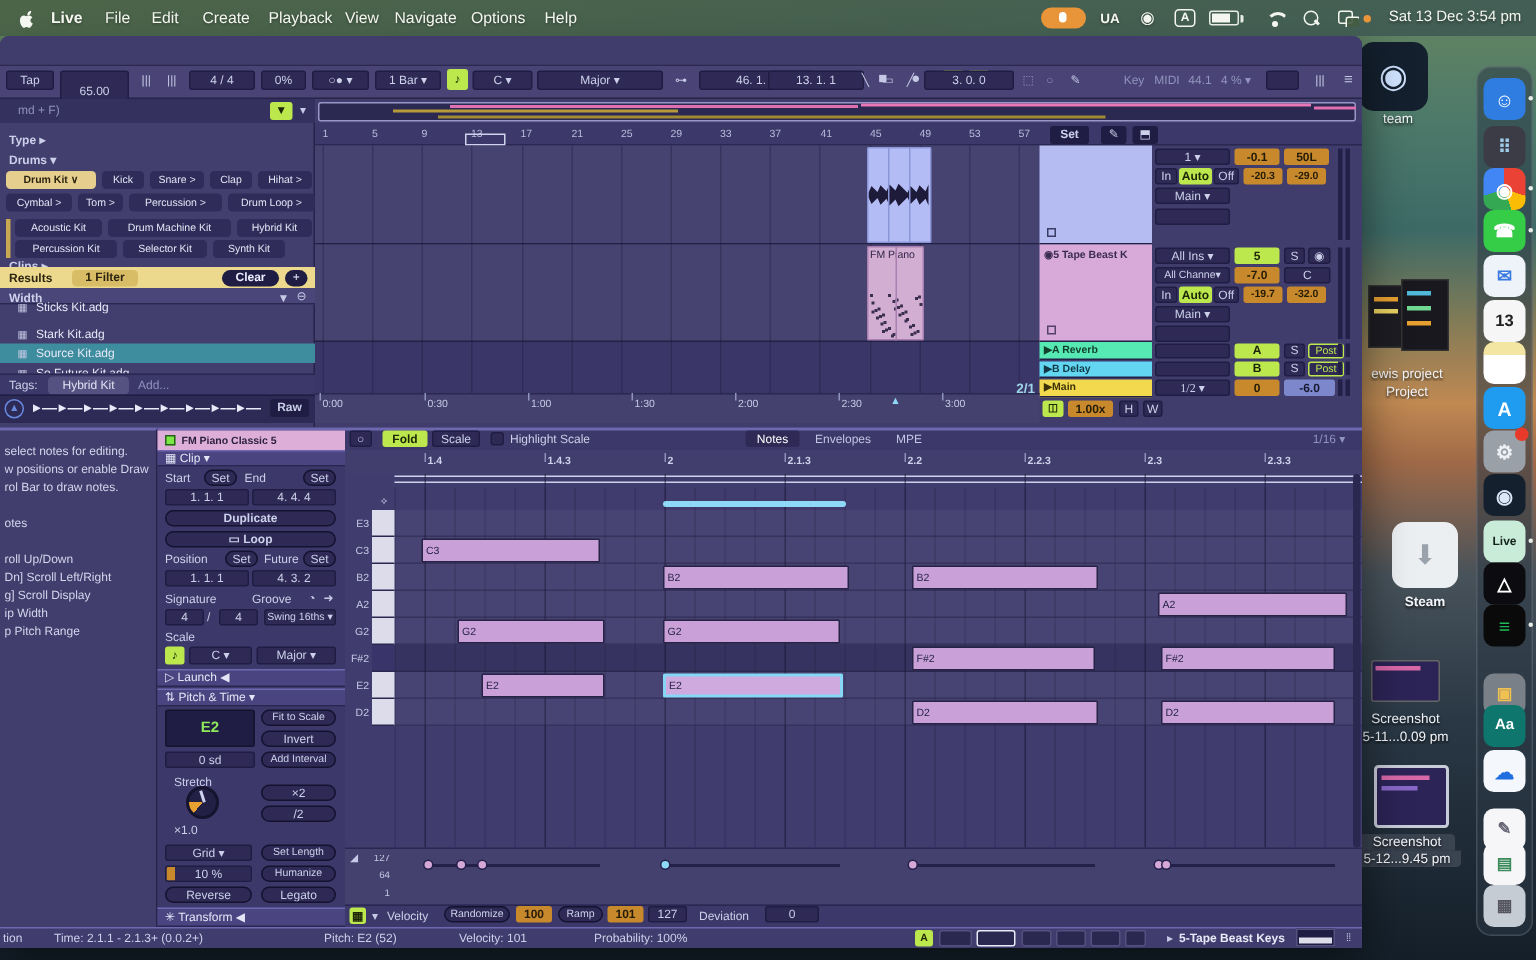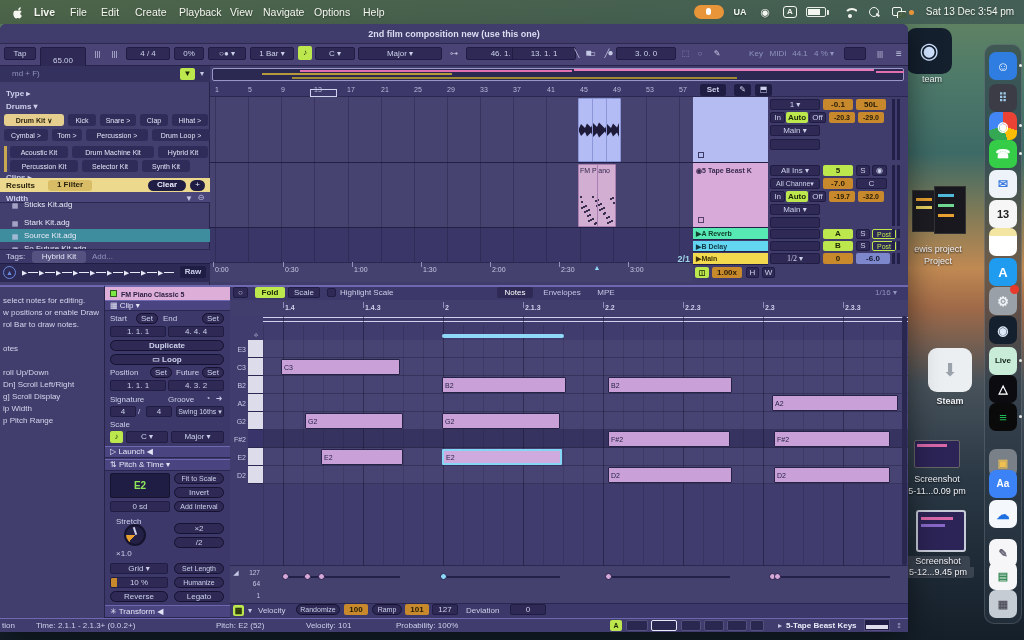--- a/index.html
+++ b/index.html
@@ -80,30 +80,29 @@
       <div class="a dockicon" style="left: 989px; top: 258px; width: 28px; height: 28px; background: rgb(31, 155, 240); color: rgb(255, 255, 255); font-size: 13px;">A</div>
       <div class="a dockicon" style="left: 989px; top: 287px; width: 28px; height: 28px; background: rgb(154, 160, 168); color: rgb(238, 242, 246); font-size: 13px;">⚙</div>
       <div class="a " style="left: 1010px; top: 285px; width: 9px; height: 9px; background: rgb(232, 58, 42); border-radius: 50%;"></div>
       <div class="a dockicon" style="left: 989px; top: 316px; width: 28px; height: 28px; background: rgb(21, 32, 46); color: rgb(220, 232, 248); font-size: 13px;">◉</div>
       <div class="a dockicon" style="left: 989px; top: 347px; width: 28px; height: 28px; background: rgb(200, 236, 216); color: rgb(21, 36, 28); font-size: 8px;">Live</div>
       <div class="a " style="left: 1019px; top: 359px; width: 3px; height: 3px; background: rgb(232, 236, 230); border-radius: 50%;"></div>
       <div class="a dockicon" style="left: 989px; top: 375px; width: 28px; height: 28px; background: rgb(12, 12, 16); color: rgb(255, 255, 255); font-size: 12px;">△</div>
       <div class="a dockicon" style="left: 989px; top: 403px; width: 28px; height: 28px; background: rgb(10, 10, 10); color: rgb(29, 185, 84); font-size: 13px;">≡</div>
       <div class="a " style="left: 1019px; top: 415px; width: 3px; height: 3px; background: rgb(232, 236, 230); border-radius: 50%;"></div>
       <div class="a dockicon" style="left: 989px; top: 449px; width: 28px; height: 28px; background: rgb(122, 128, 136); color: rgb(240, 192, 80); font-size: 11px;">▣</div>
-      <div class="a dockicon" style="left: 989px; top: 470px; width: 28px; height: 28px; background: #3b82f6; color: rgb(255, 255, 255); font-size: 10px;">Aa</div>
+      <div class="a dockicon" style="left: 989px; top: 470px; width: 28px; height: 28px; background: #0f766e; color: rgb(255, 255, 255); font-size: 10px;">Aa</div>
       <div class="a dockicon" style="left: 989px; top: 500px; width: 28px; height: 28px; background: rgb(244, 248, 252); color: rgb(31, 111, 224); font-size: 13px;">☁</div>
       <div class="a dockicon" style="left: 989px; top: 539px; width: 28px; height: 28px; background: rgb(246, 246, 248); color: rgb(102, 102, 119); font-size: 11px;">✎</div>
       <div class="a dockicon" style="left: 989px; top: 562px; width: 28px; height: 28px; background: rgb(246, 246, 248); color: rgb(58, 138, 90); font-size: 11px;">▤</div>
       <div class="a dockicon" style="left: 989px; top: 590px; width: 28px; height: 28px; background: rgb(198, 204, 212); color: rgb(85, 85, 96); font-size: 11px;">▦</div>
     </div>
 
   <div class="a" style="left:0;top:24px;width:908px;height:608px;background:#393565;border-radius:6px 6px 0 0;box-shadow:0 8px 30px rgba(0,0,0,.5)"></div>
   <div class="a" style="left:0;top:24px;width:908px;height:20px;background:#403c6c;border-radius:6px 6px 0 0;border-bottom:1px solid #2c2950"></div>
-  <div class="a f9 b" style="left:254px;top:29px;width:400px;height:11px;color:#dcdef2">2nd film composition new (use this one)</div>
   <div class="a" style="left:0;top:44px;width:908px;height:22px;background:#494475;border-bottom:1px solid #272349"></div>
   <div id="transport">
       <div class="a bx" style="left: 4px; top: 47px; width: 32px; height: 13px;">Tap</div>
       <div class="a bx" style="left: 40px; top: 47px; width: 46px; height: 28px;">65.00</div>
       <div class="a icn" style="left: 90px; top: 47px; width: 15px; height: 13px;">|||</div>
       <div class="a icn" style="left: 107px; top: 47px; width: 15px; height: 13px;">|||</div>
       <div class="a bx" style="left: 126px; top: 47px; width: 44px; height: 13px;">4 / 4</div>
       <div class="a bx" style="left: 174px; top: 47px; width: 30px; height: 13px;">0%</div>
       <div class="a bx" style="left: 208px; top: 47px; width: 38px; height: 13px;">○● ▾</div>
       <div class="a bx" style="left: 250px; top: 47px; width: 44px; height: 13px;">1 Bar ▾</div>

